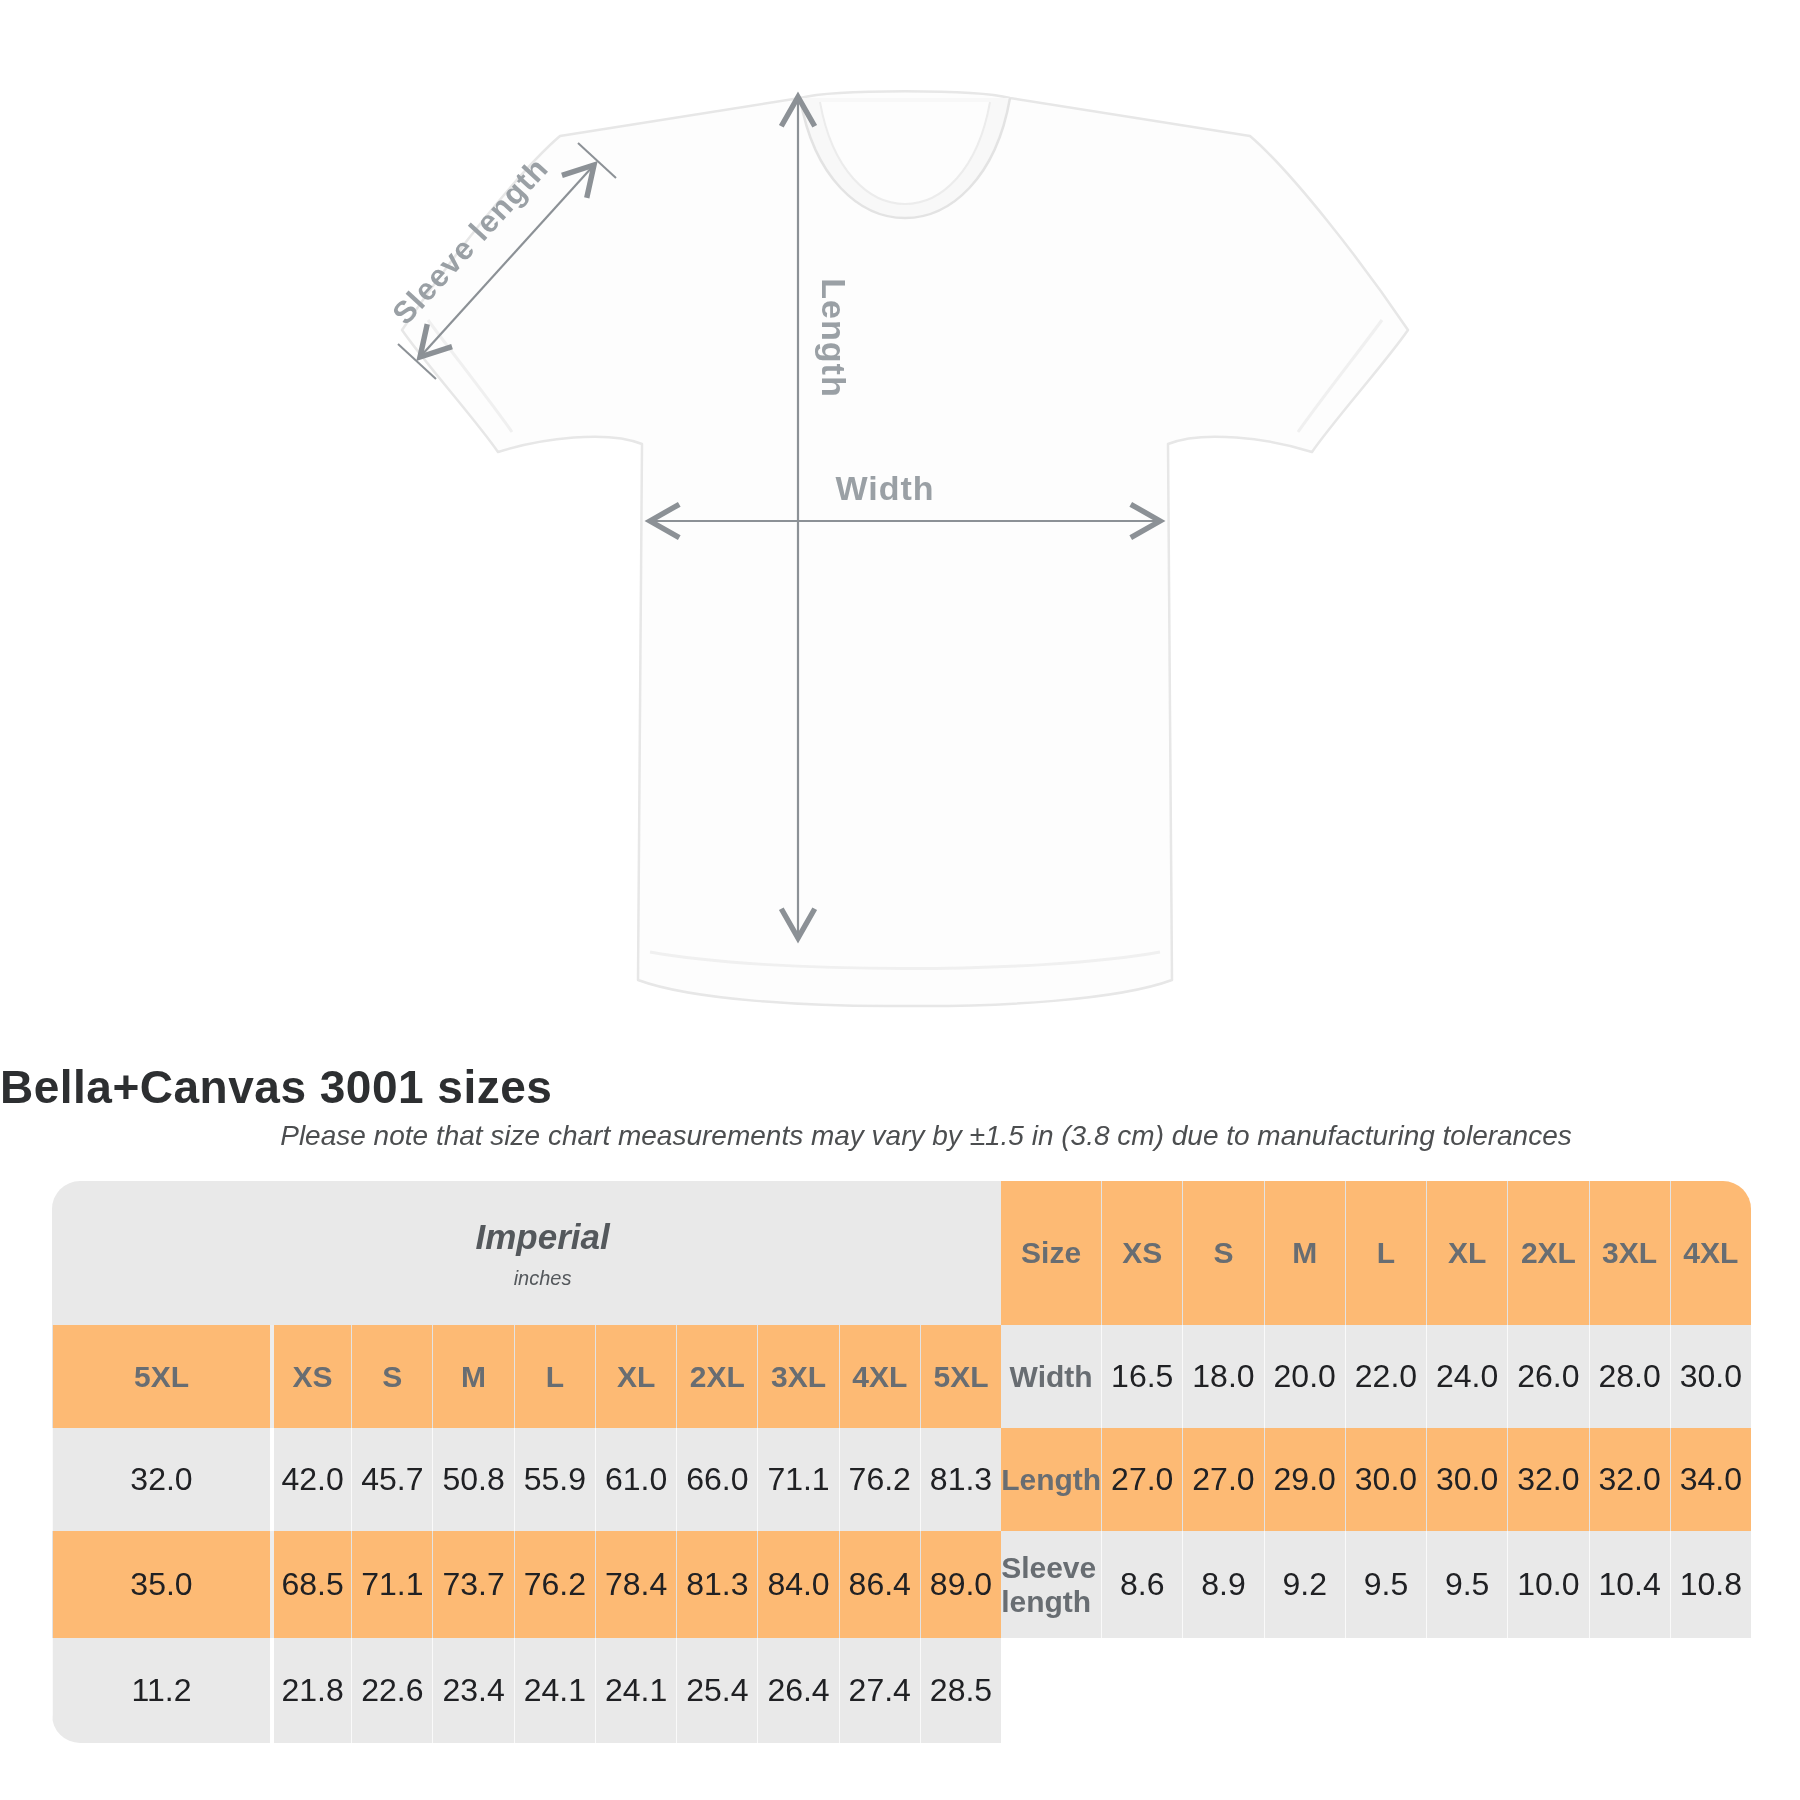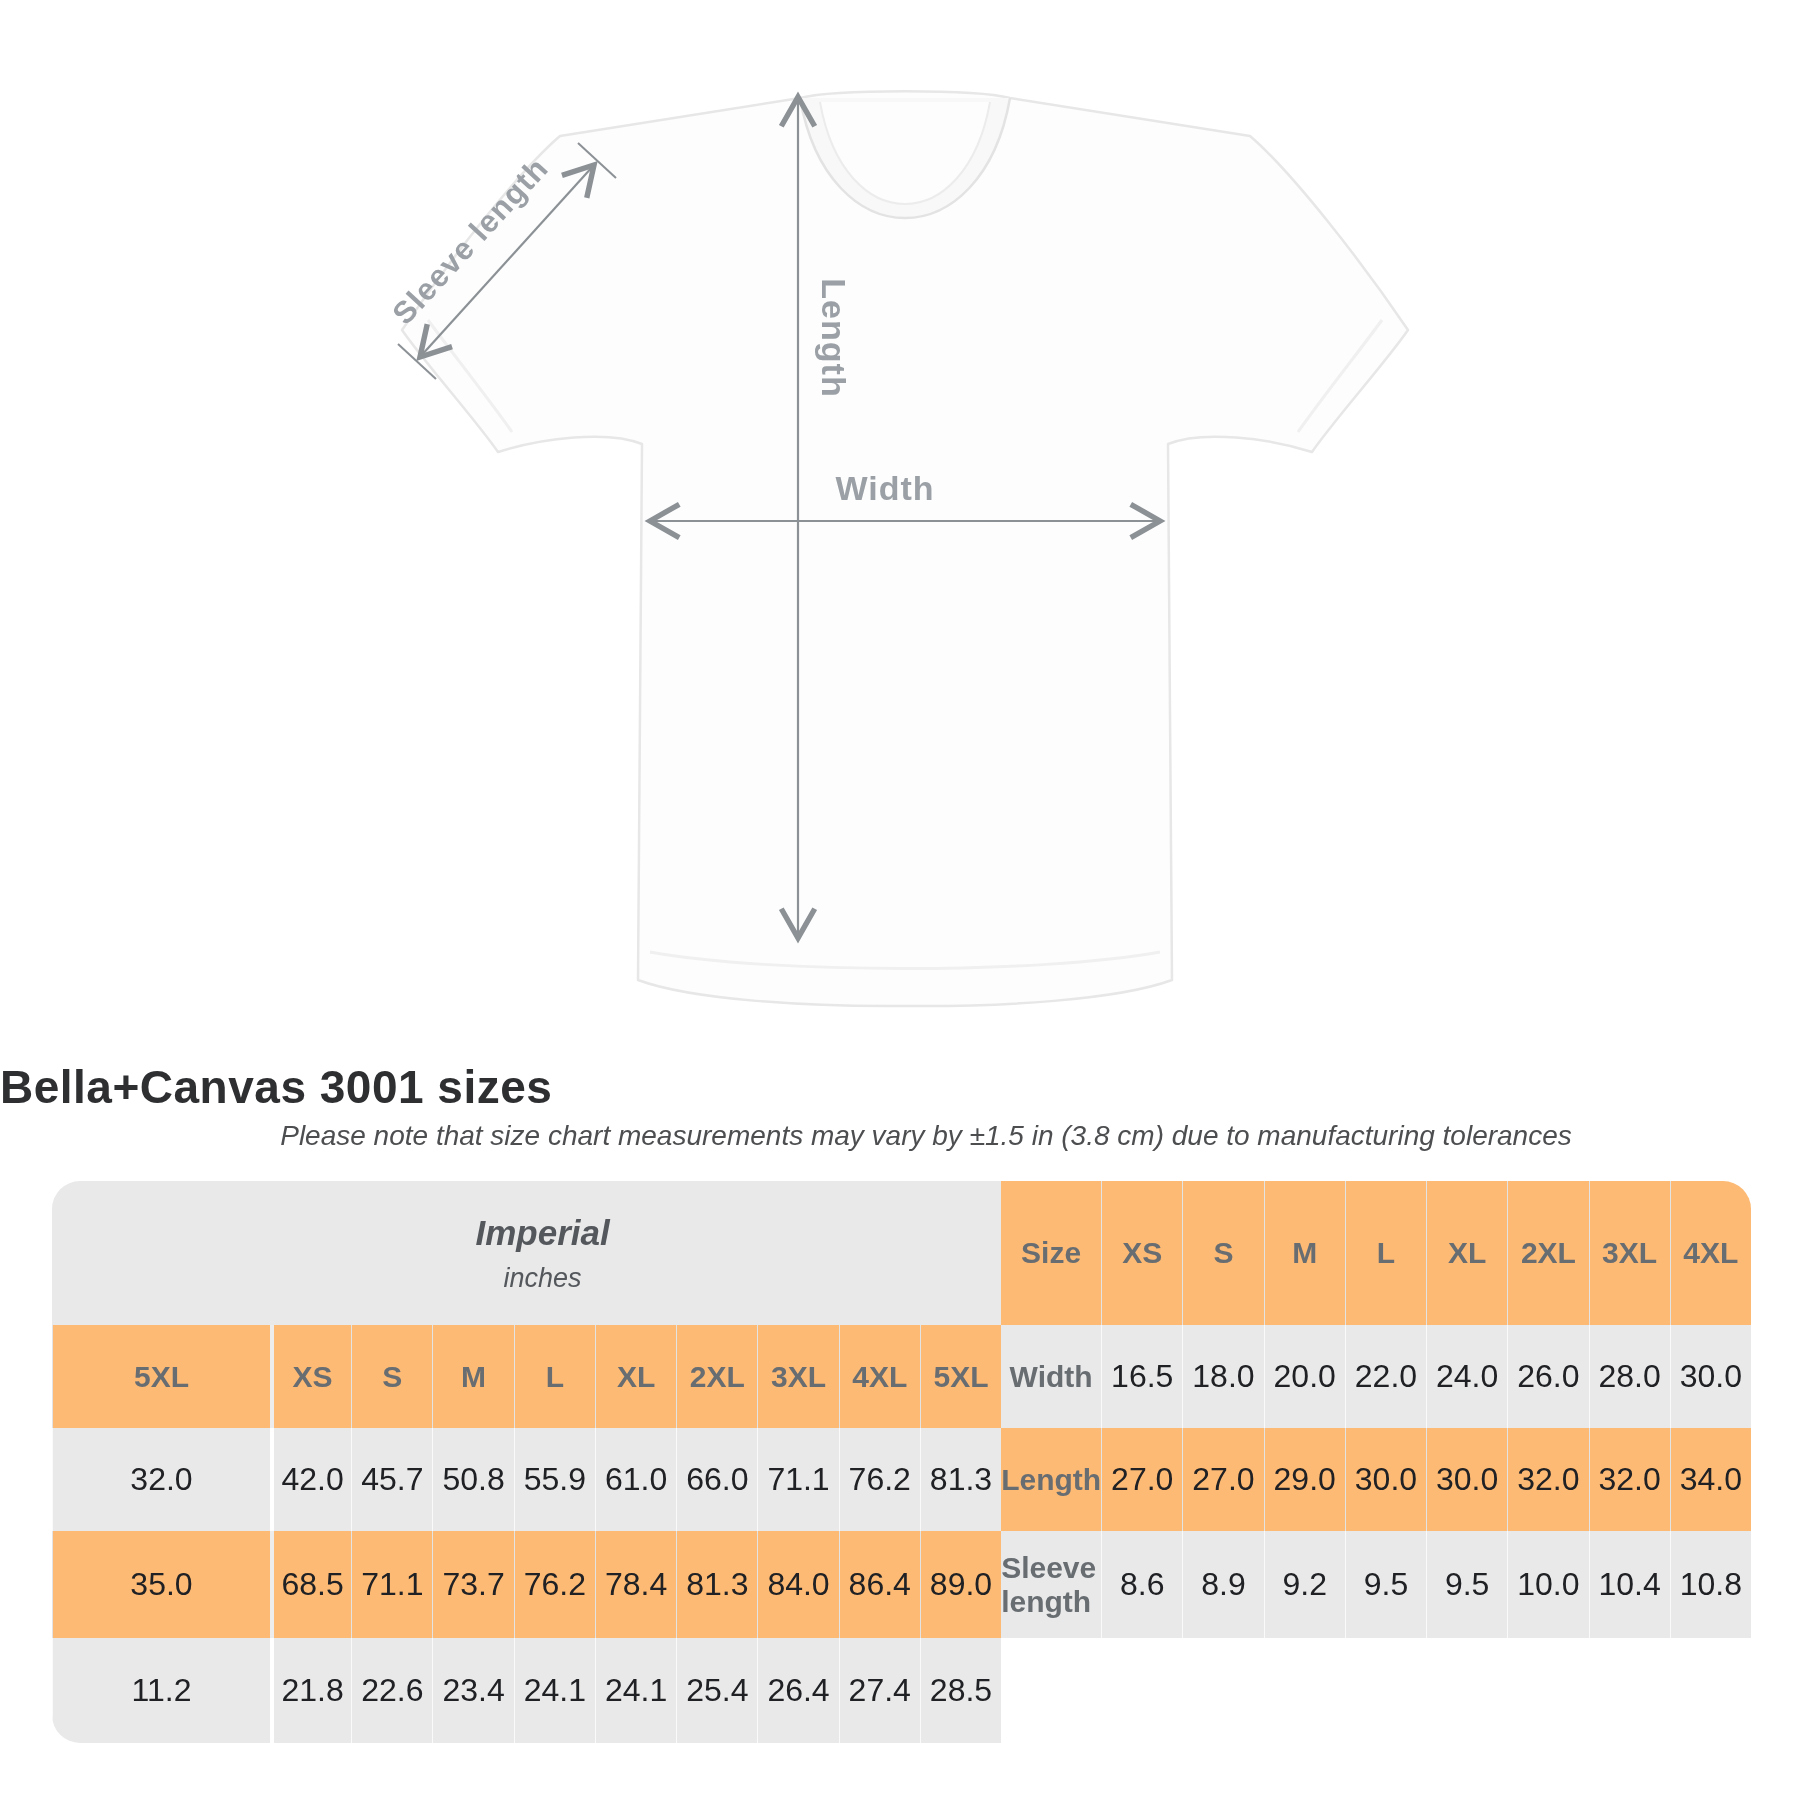--- a/index.html
+++ b/index.html
@@ -26,21 +26,21 @@
     grid-template-rows:144px 103px 103px 107px 105px;
     border-radius:28px;overflow:hidden;background:#ffffff;
   }
   .band{
     background:#e9e9e9;display:flex;flex-direction:column;align-items:center;justify-content:center;
     row-gap:10px;
   }
   .band-imperial{grid-column:1 / 11;padding-left:32px;}
   .band-metric{grid-column:11 / 20;}
   .band-name{font-size:35px;font-weight:bold;font-style:italic;color:#54585c;}
-  .band-unit{font-size:27px;font-style:italic;color:#54585c;}
+  .band-unit{font-size:20px;font-style:italic;color:#54585c;}
   .c{
     display:flex;align-items:center;justify-content:center;
     border-left:1px solid transparent;
   }
   .cw{background:#fdba74;border-left-color:#e3e3e3;}
   .cg{background:#e9e9e9;border-left-color:#fafafa;}
   .nb{border-left-width:0 !important;}
   .mid{border-left-width:4px;}
   .mid.cw{border-left-color:#ededed;}
   .mid.cg{border-left-color:#ffffff;}

